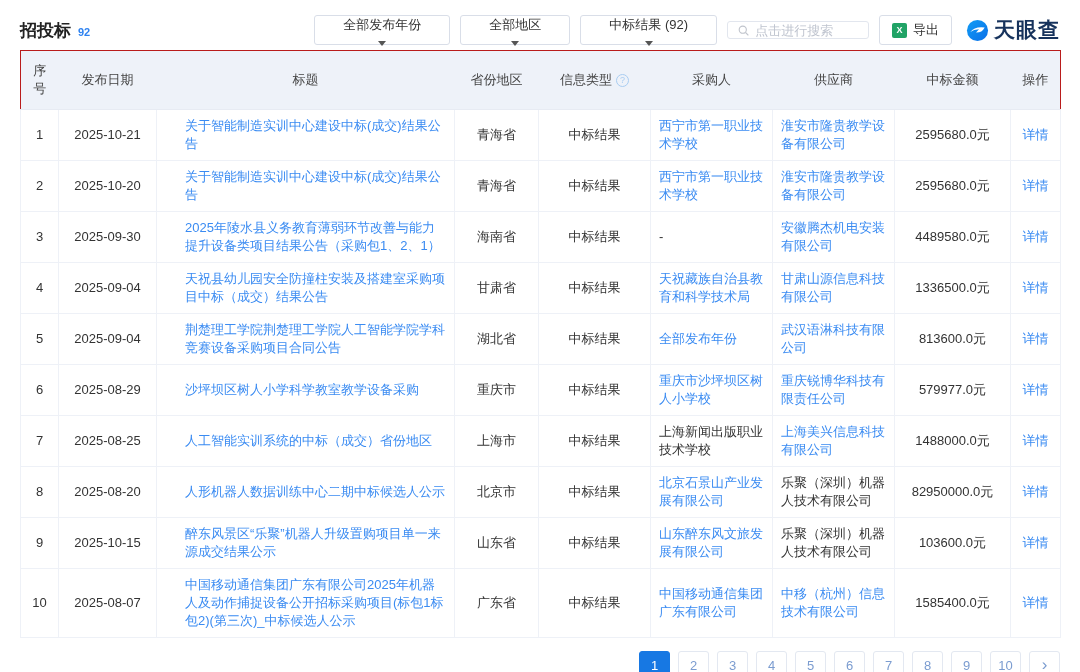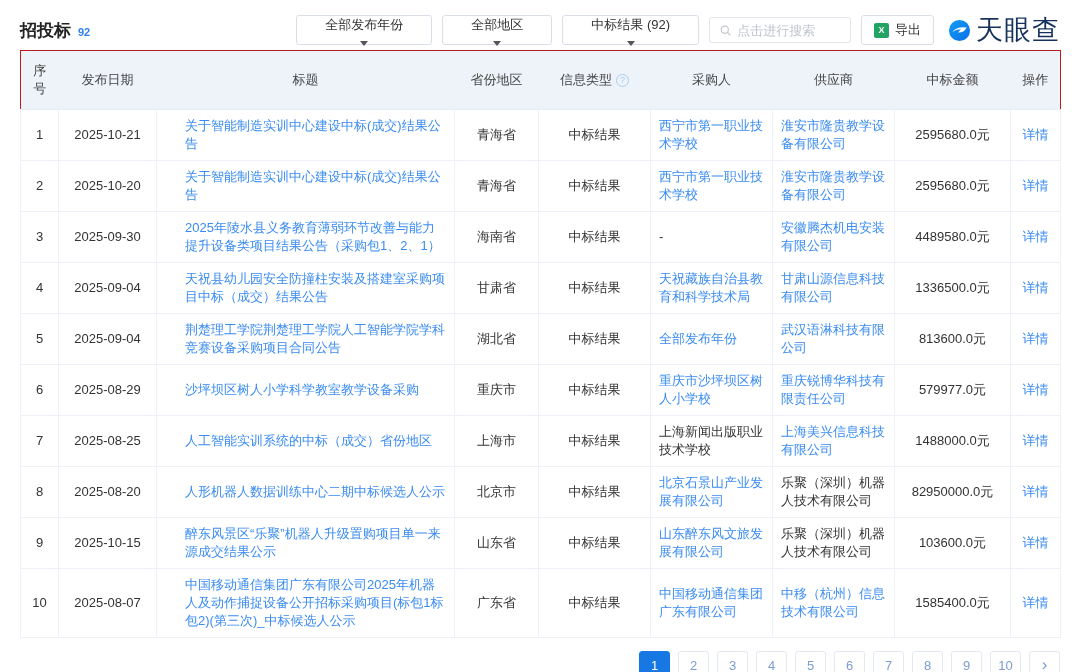--- a/index.html
+++ b/index.html
@@ -23,40 +23,40 @@
   .dropdown {
     height: 30px; background: #fff; border: 1px solid #d9dee8; border-radius: 3px;
     display: flex; align-items: center; gap: 7px; padding: 0 28px;
     font-size: 13px; color: #333; cursor: pointer; white-space: nowrap; flex-direction: column;
   }
   .caret {
     width: 0; height: 0; border-left: 4px solid transparent;
     border-right: 4px solid transparent; border-top: 5px solid #555;
   }
   .searchbox {
-    height: 26px; width: 142px; border: 1px solid #e2e6ee; border-radius: 3px;
+    height: 18px; width: 142px; border: 1px solid #e2e6ee; border-radius: 3px;
     display: flex; align-items: center; gap: 6px; padding: 0 10px; background: #fff;
   }
   .searchbox input {
     border: none; outline: none; width: 100%; font-size: 13px;
     color: #333; font-family: inherit; background: transparent;
   }
   .searchbox input::placeholder { color: #bfc4cf; }
   .export-btn {
     height: 30px; background: #fff; border: 1px solid #d9dee8; border-radius: 3px;
     display: flex; align-items: center; gap: 6px; padding: 0 12px;
     font-size: 13px; color: #333; cursor: pointer; font-family: inherit;
   }
   .excel-icon {
     width: 15px; height: 15px; background: #21a366; border-radius: 2px;
     color: #fff; font-size: 9px; font-weight: 700;
     display: flex; align-items: center; justify-content: center;
   }
   .logo { display: flex; align-items: center; gap: 5px; margin-left: 4px; }
-  .logo-text { font-size: 27px; font-weight: 400; color: #16325c; letter-spacing: 1px; }
+  .logo-text { font-size: 21px; font-weight: 700; color: #16325c; letter-spacing: 1px; }
 
   
   table.bid-table {
     width: 1040px; border-collapse: collapse; border: 1px solid #b91c1c;
     table-layout: fixed;
   }
   thead th {
     background: #eef2f9; font-weight: 400; font-size: 13px; color: #444;
     padding: 11px 6px; text-align: center; border-bottom: 1px solid #e7ebf3;
   }

